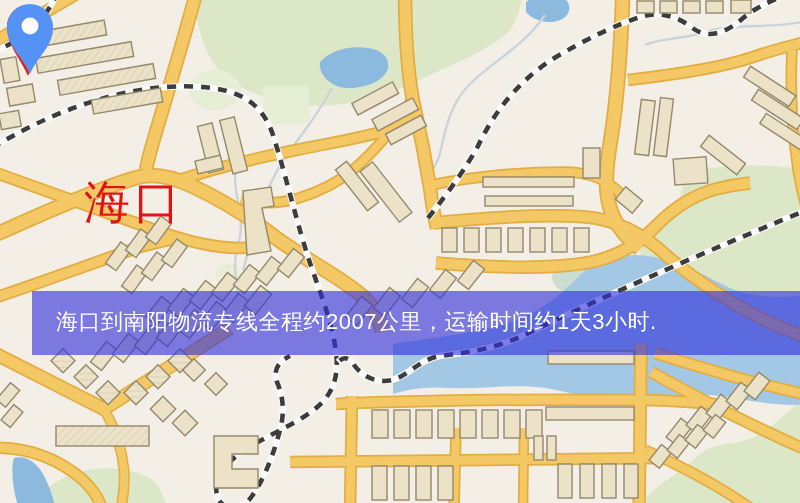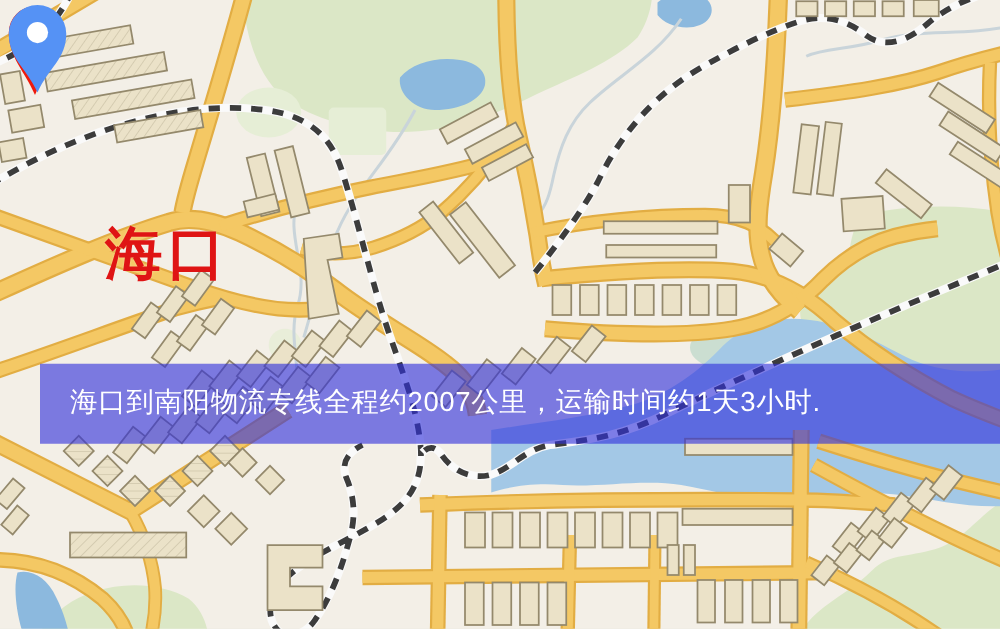--- a/index.html
+++ b/index.html
@@ -14,21 +14,21 @@
   .watr{fill:var(--water-river);}
   .stream{fill:none;stroke:var(--stream);stroke-width:2.4;}
   .rc{fill:none;stroke:var(--road-edge);stroke-linejoin:round;stroke-linecap:butt;}
   .rd{fill:none;stroke:var(--road);stroke-linejoin:round;stroke-linecap:butt;}
   .railbase{fill:none;stroke:var(--rail-base);stroke-width:6.5;}
   .rail{fill:none;stroke:var(--rail-dash);stroke-width:4.6;stroke-dasharray:9 8;}
   .bld{fill:var(--building-fill);stroke:var(--building-stroke);stroke-width:1.4;}
   .bldh{fill:url(#hb);stroke:var(--building-stroke);stroke-width:1.4;}
   .pf{fill:var(--building-fill);}
   .pl{stroke:var(--building-stroke);stroke-width:1;opacity:.4;}
-  .city-label{position:absolute;font-weight:bold;font-size:46px;line-height:1;
+  .city-label{position:absolute;font-weight:normal;font-size:46px;line-height:1;
               white-space:nowrap;text-shadow:0 0 2px rgba(255,255,255,.35);}
   #origin-label{left:84px;top:179px;letter-spacing:4px;color:var(--origin-label);}
   #dest-label{left:644px;top:181px;letter-spacing:5px;color:var(--dest-label);}
   #banner{position:absolute;left:0;top:291px;width:800px;height:64px;
           background:var(--banner-bg);margin-left:32px;}
   #banner .txt{color:var(--banner-text);font-size:22px;line-height:62px;
                padding-left:24px;letter-spacing:.5px;white-space:nowrap;}
   .pin{position:absolute;}
   #origin-pin{left:118px;top:98px;}
   #dest-pin{left:660px;top:94px;}

